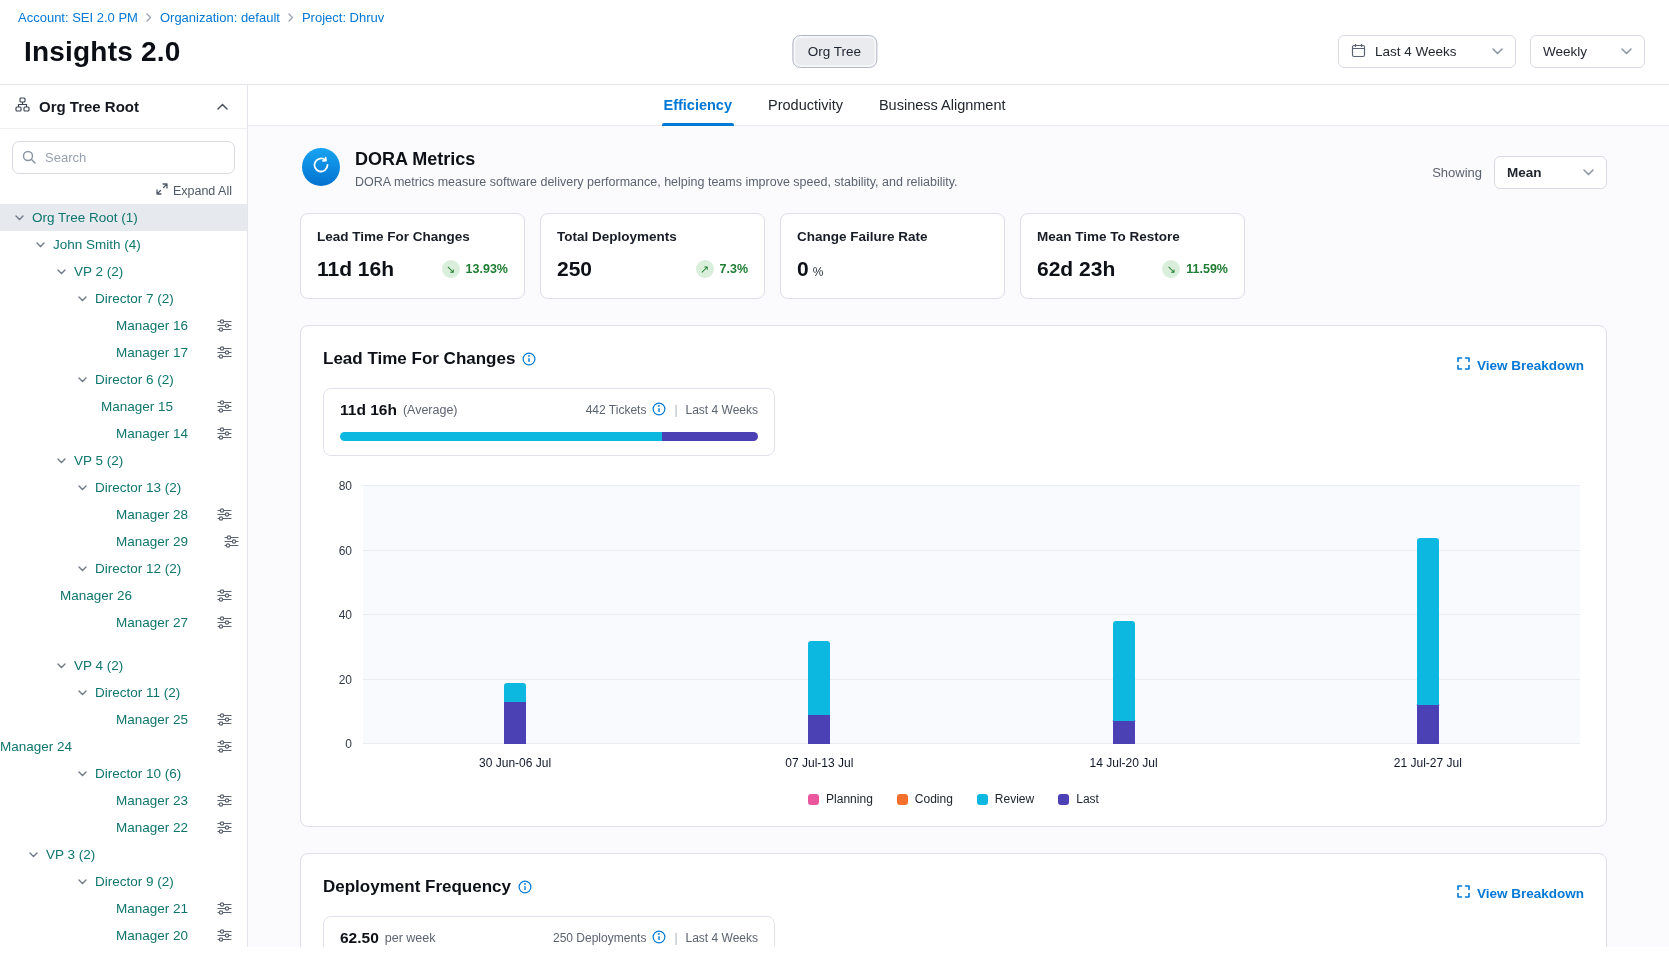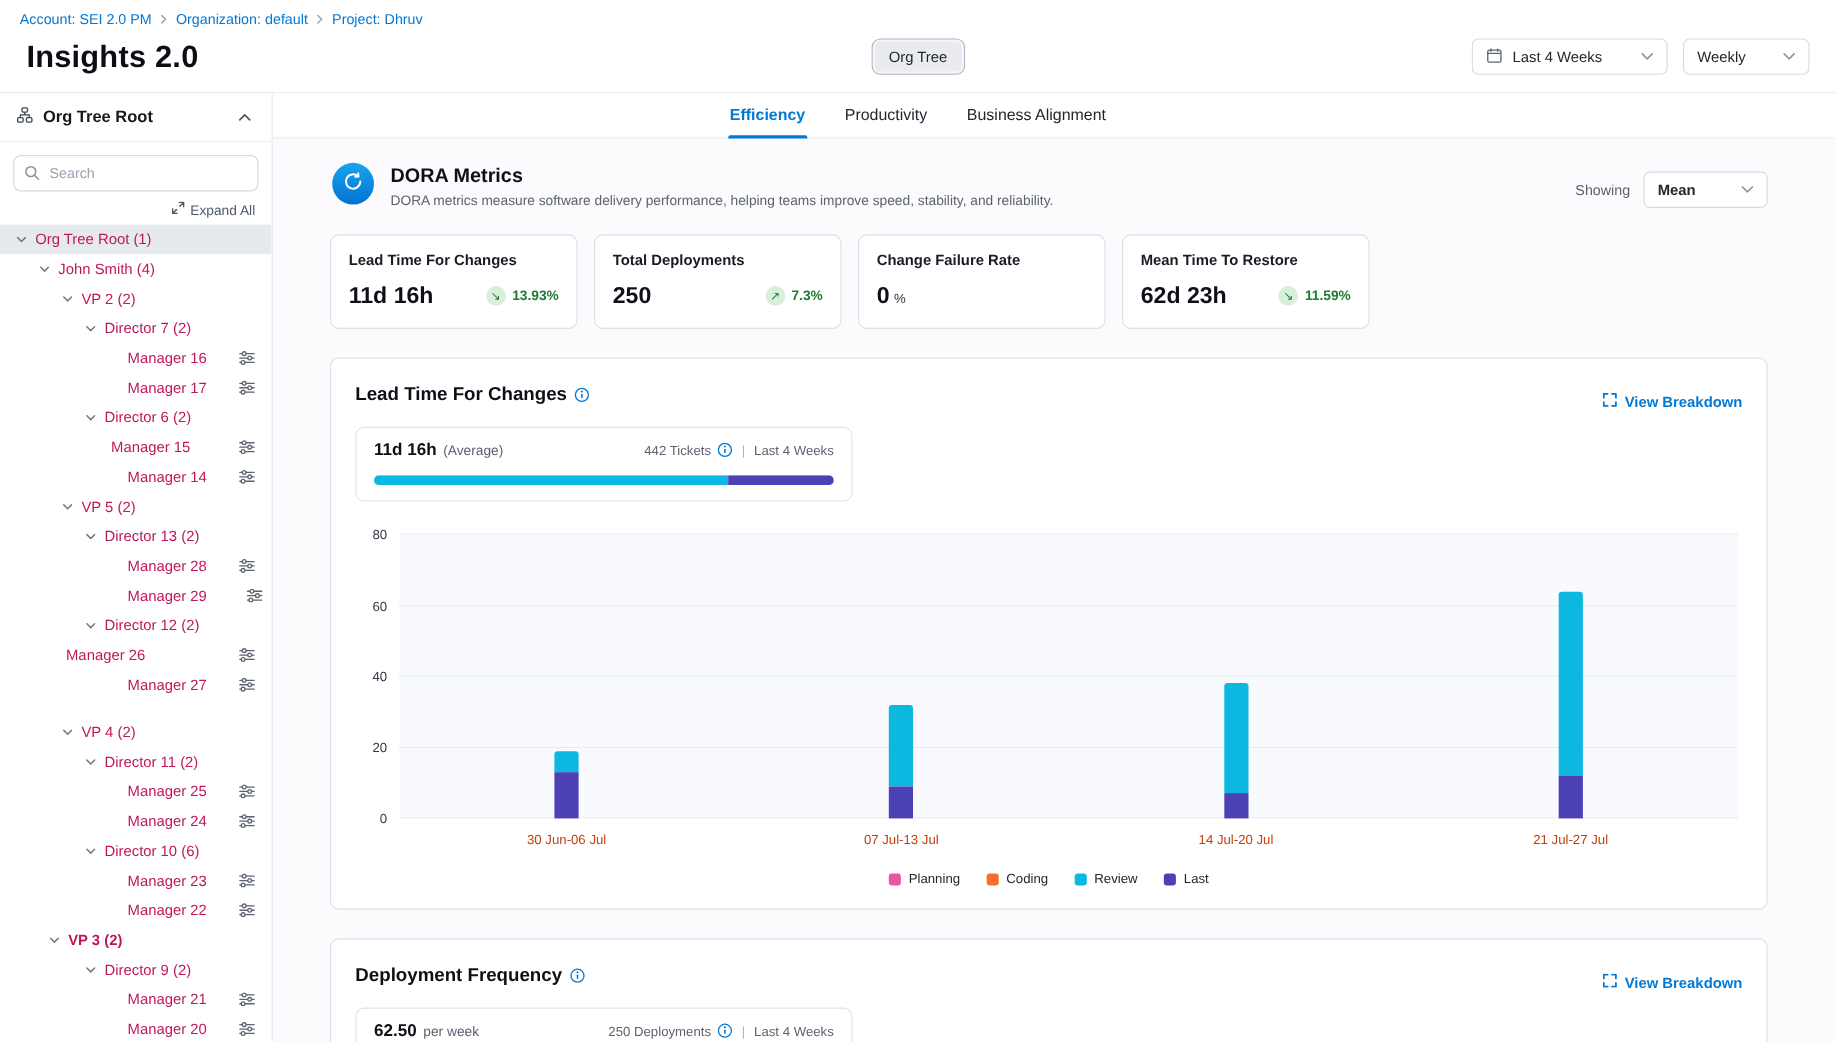--- a/index.html
+++ b/index.html
@@ -38,21 +38,21 @@
   .search-wrap { margin:12px 12px 2px; position:relative; }
   .search-wrap .s-icon { position:absolute; left:10px; top:9px; }
   .search-input { width:100%; height:33px; border:1px solid #d7dae2; border-radius:7px;
       padding:0 10px 0 32px; font-size:13px; color:#39414e; outline:none;
       font-family:inherit; background:#fff; }
   .search-input::placeholder { color:#9aa2b0; }
   .expand-all { display:flex; justify-content:flex-end; align-items:center; gap:5px;
       padding:7px 15px 6px; font-size:12.5px; color:#4f5a68; cursor:pointer; }
   .tree { flex:1; overflow:hidden; }
   .tree-row { height:27px; display:flex; align-items:center; gap:8px; font-size:13.5px;
-      color:#be185d; cursor:pointer; }
+      color:#0f766e; cursor:pointer; }
   .tree-row.selected { background:#e6e9ee; }
   .tree-chev { display:flex; width:10px; justify-content:center; }
   .tree-label { white-space:nowrap; }
   .sliders-btn { margin-left:auto; margin-right:15px; display:flex; cursor:pointer; }
 
   
   .main { flex:1; min-width:0; display:flex; flex-direction:column; background:#fbfbfd; }
   .tabs { height:41px; flex:0 0 41px; background:#fff; border-bottom:1px solid #e8eaef;
       display:flex; justify-content:center; align-items:stretch; gap:32px; padding-right:248px; }
   .tab { display:flex; align-items:center; font-size:14.5px; color:#22272f; cursor:pointer;
@@ -111,21 +111,21 @@
   .plot-outer { margin-left:40px; margin-right:4px; }
   .plot { position:relative; height:258px; background:#f9fafd; }
   .gridline { position:absolute; left:0; right:0; height:1px; background:#e8ecf3; }
   .ytick { position:absolute; right:calc(100% + 11px); transform:translateY(50%);
       font-size:12px; color:#323947; }
   .bar { position:absolute; top:0; bottom:0; width:22px; transform:translateX(-50%);
       display:flex; flex-direction:column; justify-content:flex-end; }
   .bar-seg { width:100%; }
   .seg-top { border-radius:3px 3px 0 0; }
   .xlabels { display:flex; margin:12px 4px 0 40px; }
-  .xlabel { flex:1; text-align:center; font-size:12px; color:#c2410c; }
+  .xlabel { flex:1; text-align:center; font-size:12px; color:#0f172a; }
   .legend { display:flex; justify-content:center; align-items:center; gap:24px; margin:22px 0 4px; }
   .legend-item { display:flex; align-items:center; gap:7px; font-size:12px; color:#20262f; }
   .swatch { width:11px; height:11px; border-radius:3px; }
 </style>
 </head>
 <body>
 
 <header class="topbar">
   <nav class="breadcrumb" id="breadcrumb">
       <a class="crumb">Account: SEI 2.0 PM</a>
@@ -373,21 +373,21 @@
           <span class="tree-label">Manager 25</span>
           <span class="sliders-btn">
             <svg width="15" height="13" viewBox="0 0 15 13" fill="none" stroke="#5c6370" stroke-width="1.2" stroke-linecap="round">
               <path d="M1 2.5h13M1 6.5h13M1 10.5h13"></path>
               <circle cx="5" cy="2.5" r="1.7" fill="#fff"></circle>
               <circle cx="10" cy="6.5" r="1.7" fill="#fff"></circle>
               <circle cx="4" cy="10.5" r="1.7" fill="#fff"></circle>
             </svg>
           </span>
         </div>
-        <div class="tree-row" style="padding-left: 116px;">
+        <div class="tree-row" style="">
           <span class="tree-label">Manager 24</span>
           <span class="sliders-btn">
             <svg width="15" height="13" viewBox="0 0 15 13" fill="none" stroke="#5c6370" stroke-width="1.2" stroke-linecap="round">
               <path d="M1 2.5h13M1 6.5h13M1 10.5h13"></path>
               <circle cx="5" cy="2.5" r="1.7" fill="#fff"></circle>
               <circle cx="10" cy="6.5" r="1.7" fill="#fff"></circle>
               <circle cx="4" cy="10.5" r="1.7" fill="#fff"></circle>
             </svg>
           </span>
         </div>
@@ -414,21 +414,21 @@
           <span class="tree-label">Manager 22</span>
           <span class="sliders-btn">
             <svg width="15" height="13" viewBox="0 0 15 13" fill="none" stroke="#5c6370" stroke-width="1.2" stroke-linecap="round">
               <path d="M1 2.5h13M1 6.5h13M1 10.5h13"></path>
               <circle cx="5" cy="2.5" r="1.7" fill="#fff"></circle>
               <circle cx="10" cy="6.5" r="1.7" fill="#fff"></circle>
               <circle cx="4" cy="10.5" r="1.7" fill="#fff"></circle>
             </svg>
           </span>
         </div>
-        <div class="tree-row" style="padding-left: 44px; font-weight: bold;">
+        <div class="tree-row" style="padding-left: 28px;">
           <span class="tree-chev">
             <svg width="9" height="6" viewBox="0 0 9 6" fill="none" stroke="#707a88" stroke-width="1.4" stroke-linecap="round">
               <path d="m1 1 3.5 3.5L8 1"></path>
             </svg>
           </span>
           <span class="tree-label">VP 3 (2)</span>
         </div>
         <div class="tree-row" style="padding-left: 77px;">
           <span class="tree-chev">
             <svg width="9" height="6" viewBox="0 0 9 6" fill="none" stroke="#707a88" stroke-width="1.4" stroke-linecap="round">

